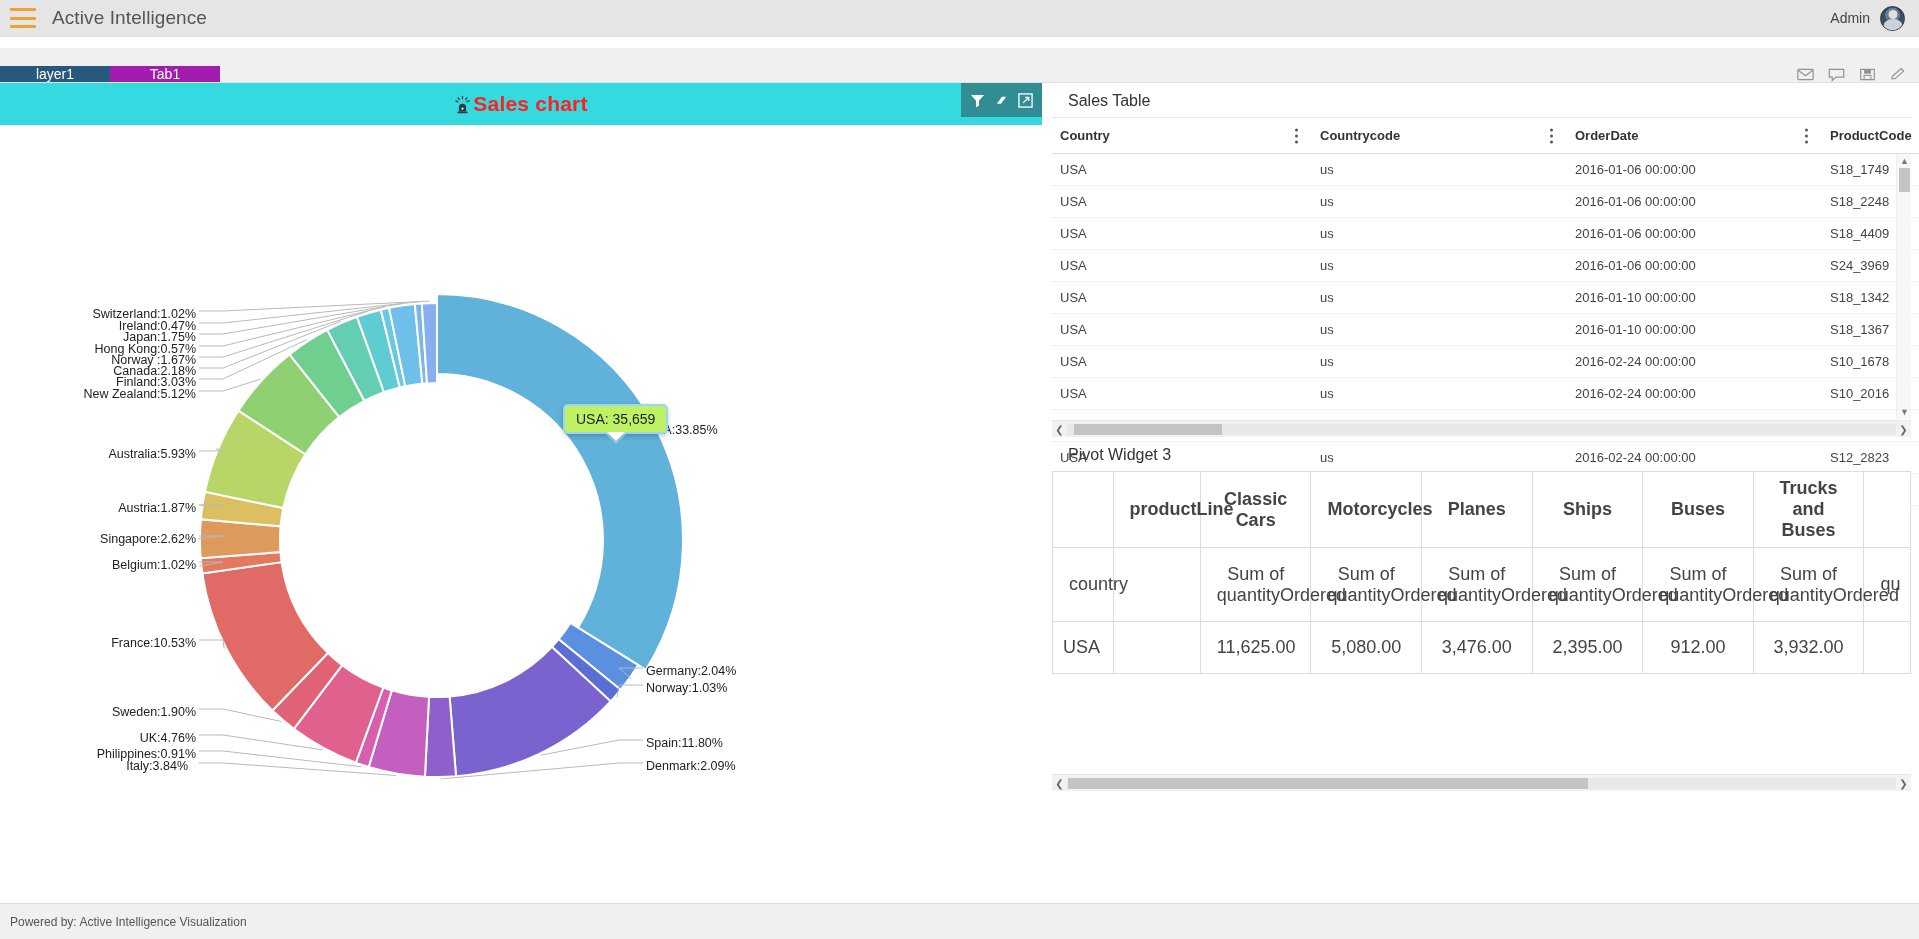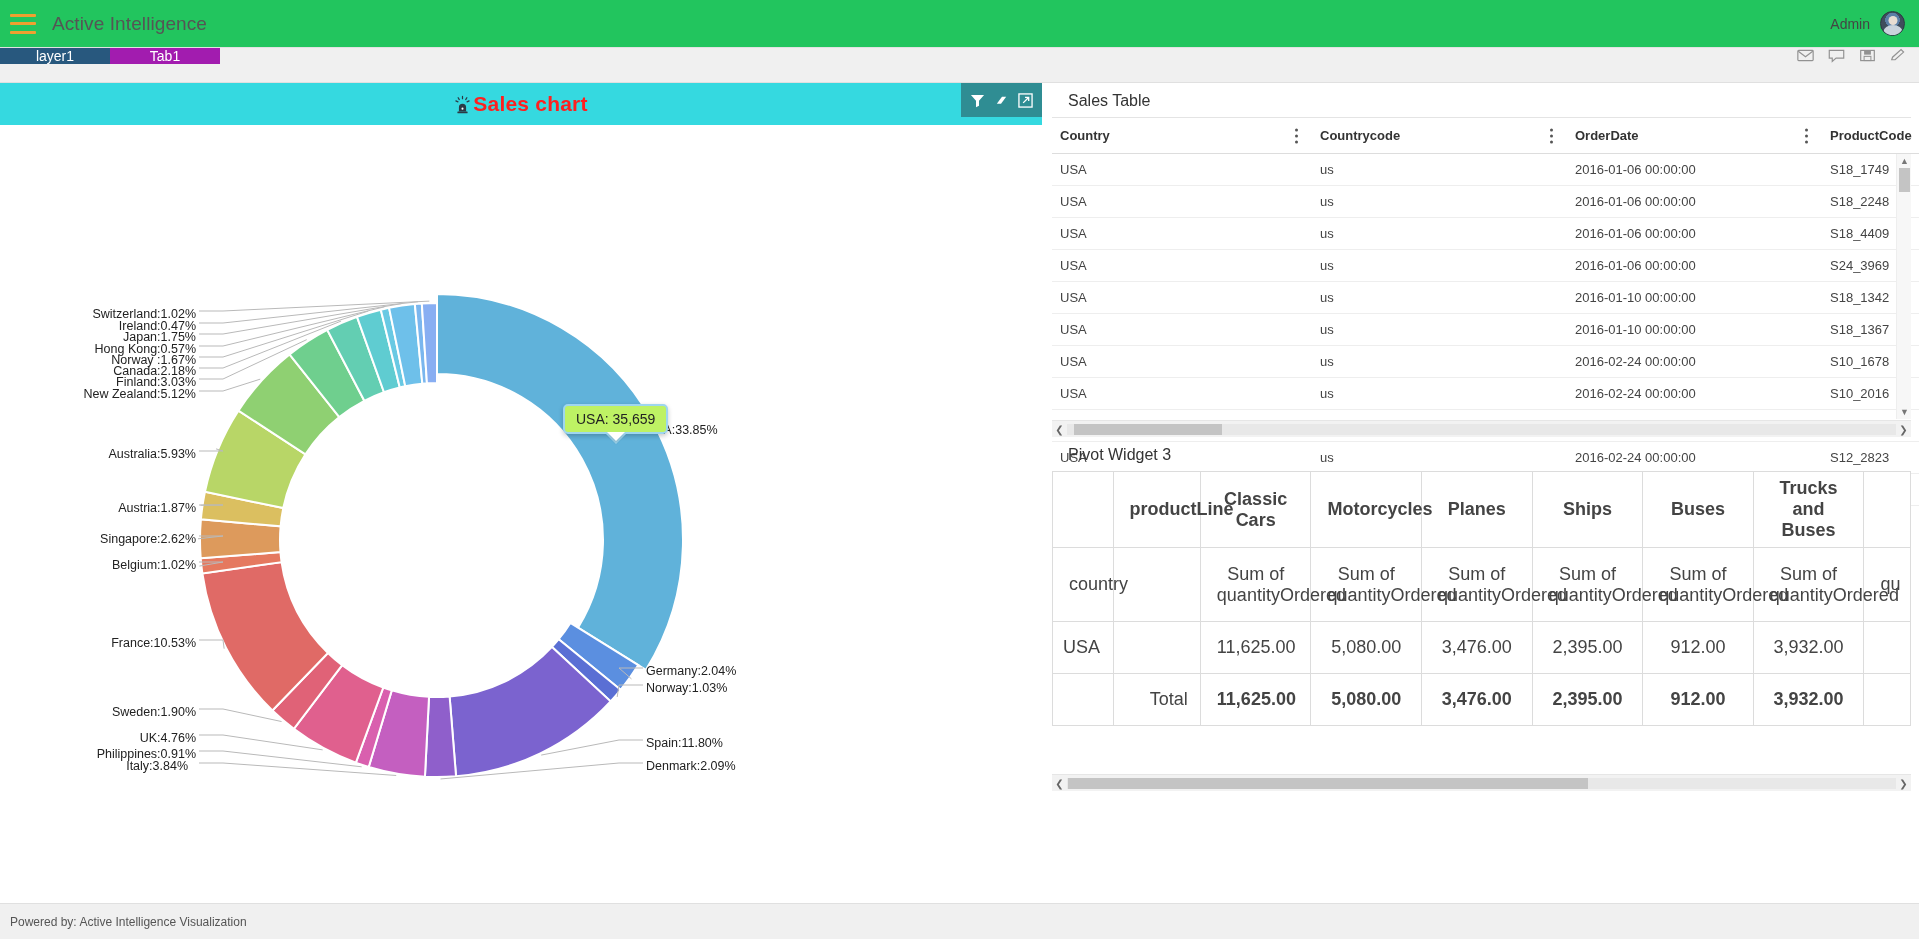--- a/index.html
+++ b/index.html
@@ -8,22 +8,22 @@
     width: 1919px; height: 939px;
     overflow: hidden;
     background: #ffffff;
     font-family: "Liberation Sans", sans-serif;
     font-size: 13px;
     color: #333;
   }
 
   
   .topbar {
-    position: absolute; top: 0; left: 0; width: 1919px; height: 48px;
-    background: #22c55e; border-bottom: 1px solid #e2e2e2;
+    position: absolute; top: 0; left: 0; width: 1919px; height: 37px;
+    background: #e5e5e5; border-bottom: 1px solid #e2e2e2;
     display: flex; align-items: center;
   }
   .hamburger {
     margin-left: 10px; width: 26px; height: 20px;
     display: flex; flex-direction: column; justify-content: space-between;
     cursor: pointer;
   }
   .hamburger i { display: block; height: 3px; background: #f0a030; border-radius: 1px; }
   .brand {
     margin-left: 16px; font-size: 19px; color: #555; font-weight: normal;
@@ -45,21 +45,21 @@
   }
   .avatar::before {
     content: ""; position: absolute; left: 50%; top: 16%;
     transform: translateX(-50%); width: 9px; height: 9px;
     border-radius: 50%; background: #e8ddd2; z-index: 2;
   }
 
   
   .tabstrip {
     position: absolute; top: 48px; left: 0; width: 1919px; height: 35px;
-    background: #f0f0f0; display: flex; align-items: flex-start;
+    background: #f0f0f0; display: flex; align-items: flex-end;
     border-bottom: 1px solid #e0e0e0;
   }
   .tab {
     width: 110px; display: flex; align-items: center; justify-content: center;
     font-size: 14px; color: #ffffff; cursor: pointer;
   }
   .tab.layer { background: #28587e; }
   .tab.active { background: #a21caf; }
   .tabstrip-right {
     margin-left: auto; display: flex; align-items: center; gap: 14px;
@@ -538,31 +538,20 @@
             <td class="val rowlabel">USA</td>
             <td class="val"></td>
             <td class="val">11,625.00</td>
             <td class="val">5,080.00</td>
             <td class="val">3,476.00</td>
             <td class="val">2,395.00</td>
             <td class="val">912.00</td>
             <td class="val">3,932.00</td>
             <td class="val"></td>
           </tr>
-          <tr>
-            <td class="val"></td>
-            <td class="val totlabel">Total</td>
-            <td class="val totval">11,625.00</td>
-            <td class="val totval">5,080.00</td>
-            <td class="val totval">3,476.00</td>
-            <td class="val totval">2,395.00</td>
-            <td class="val totval">912.00</td>
-            <td class="val totval">3,932.00</td>
-            <td class="val"></td>
-          </tr>
         </tbody>
     </table>
 
     <div class="hscroll" style="bottom:0">
       <div class="hs-arrow" style="left:0">❮</div>
       <div class="track"></div>
       <div class="thumb" style="left:16px;width:520px"></div>
       <div class="hs-arrow" style="right:0">❯</div>
     </div>
   </div>

